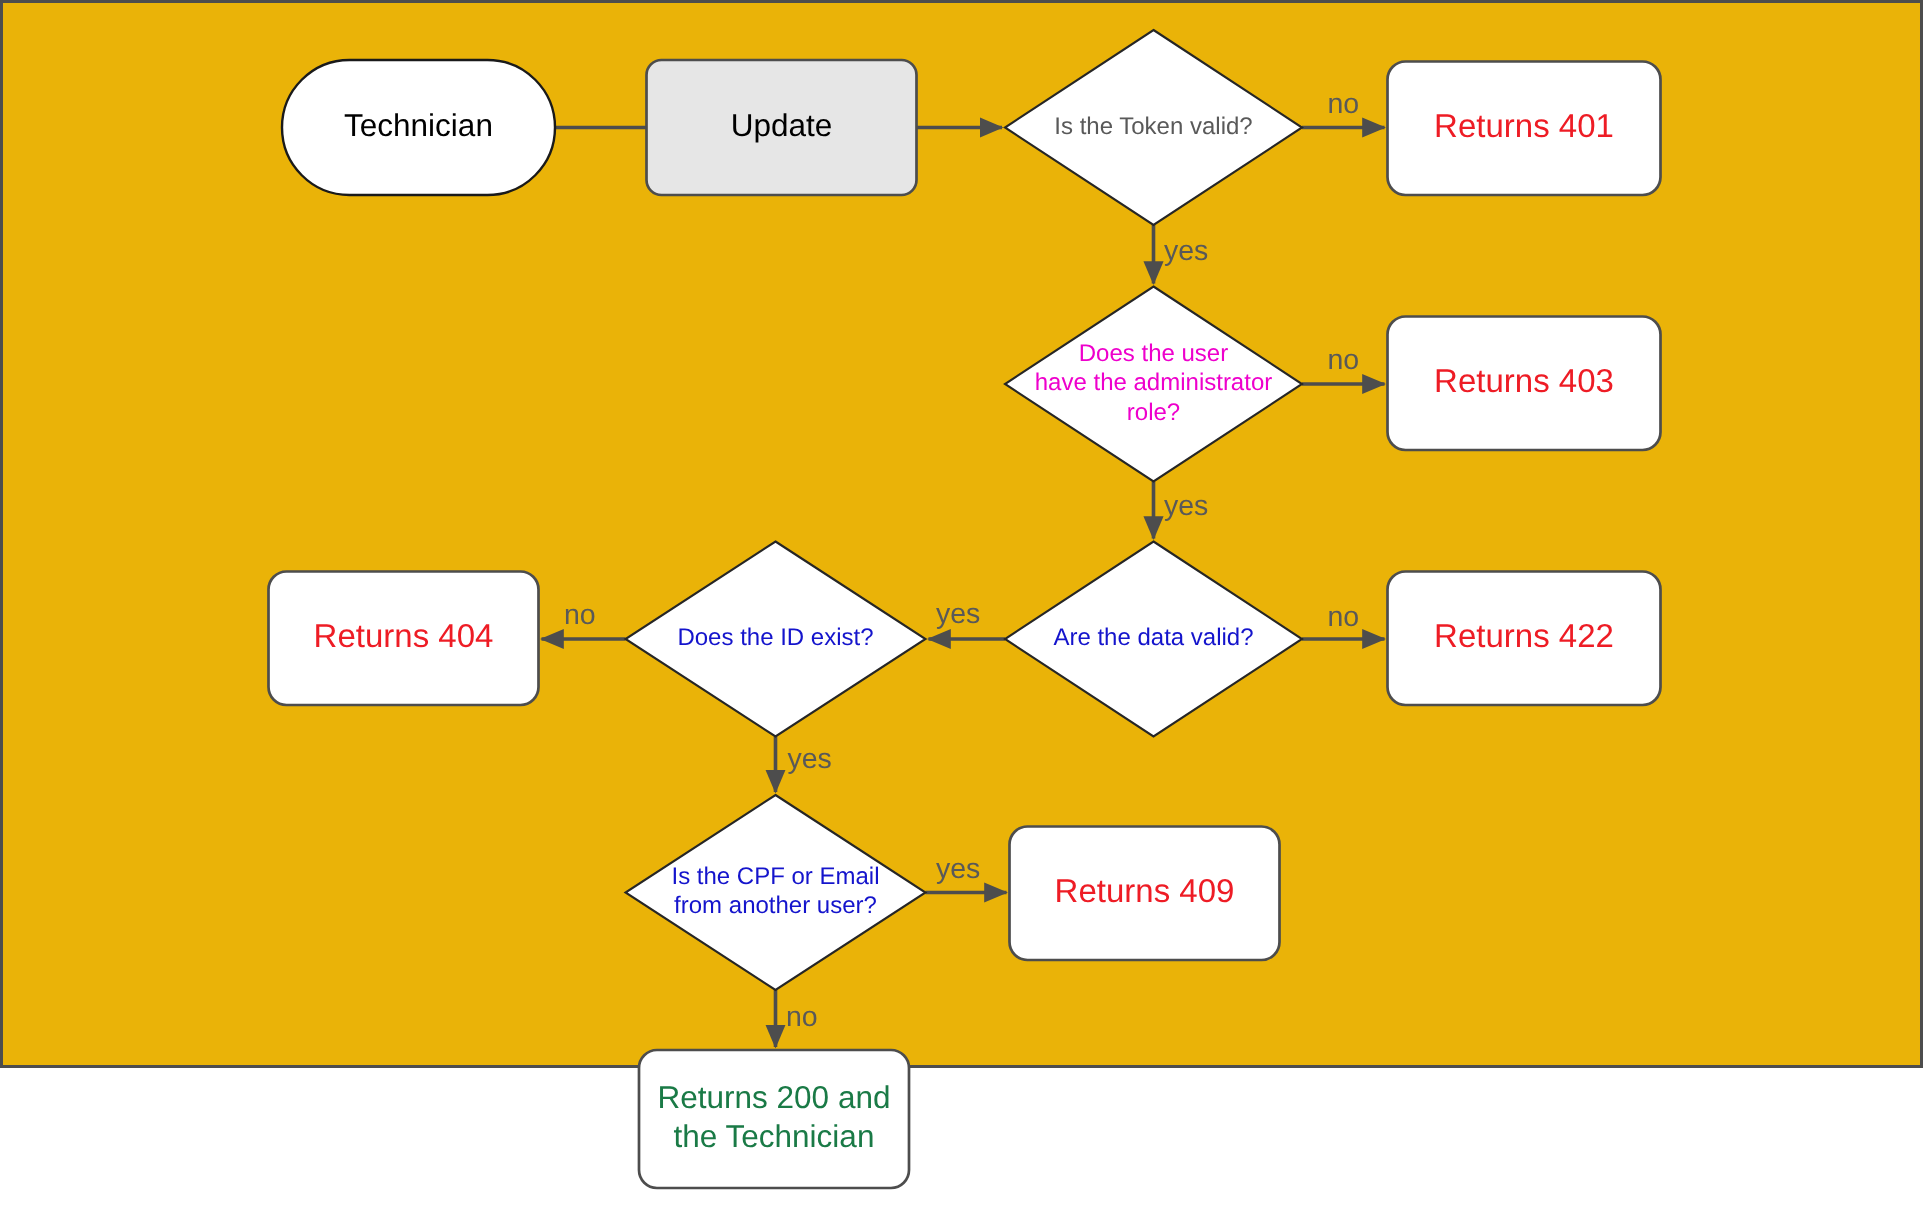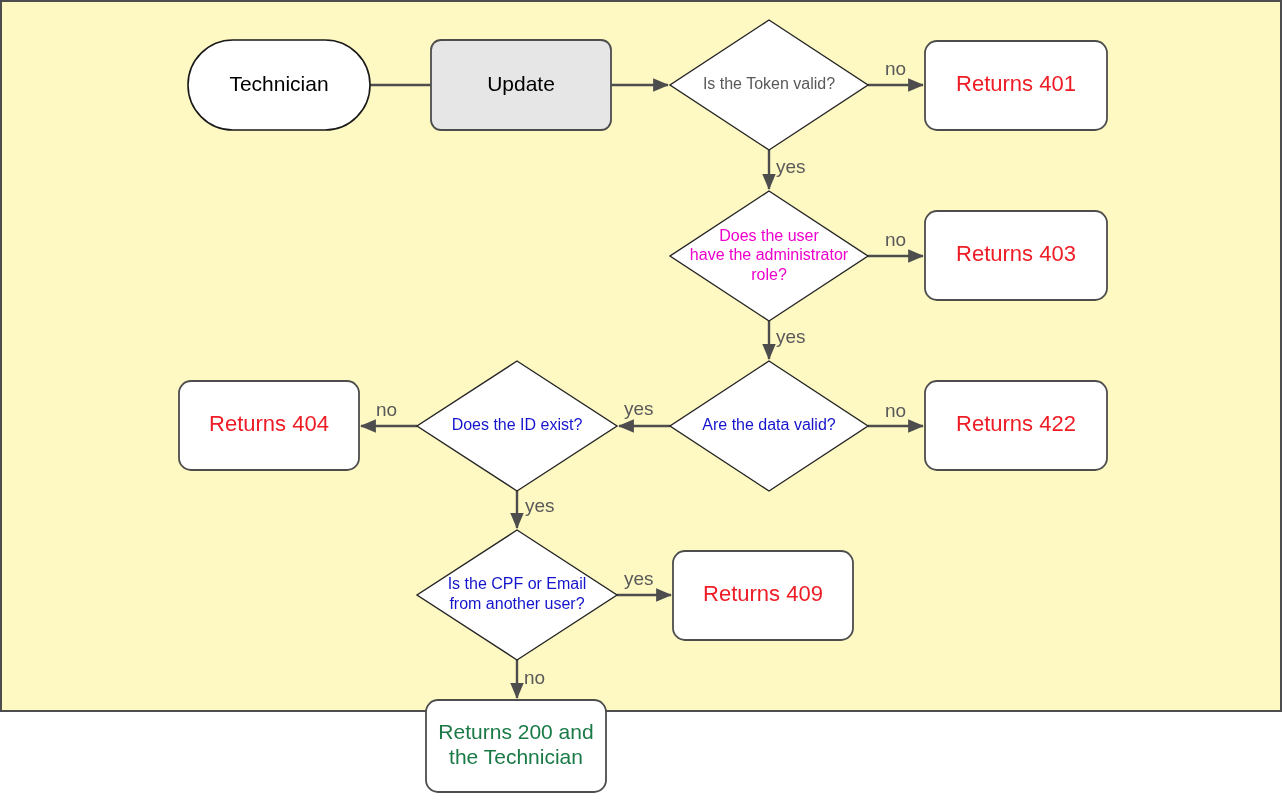--- a/index.html
+++ b/index.html
@@ -12,21 +12,21 @@
     height: 808px;
     font-family: "Liberation Sans", sans-serif;
     overflow: hidden;
   }
   #canvas-frame {
     position: relative;
     width: 1282px;
     height: 712px;
     box-sizing: border-box;
     border: 2px solid #4d4d4d;
-    background: #fef9c3;
+    background: #eab308;
   }
   #flow-svg {
     position: absolute;
     top: 0;
     left: 0;
     width: 1282px;
     height: 808px;
     display: block;
   }
   .node-shape {

